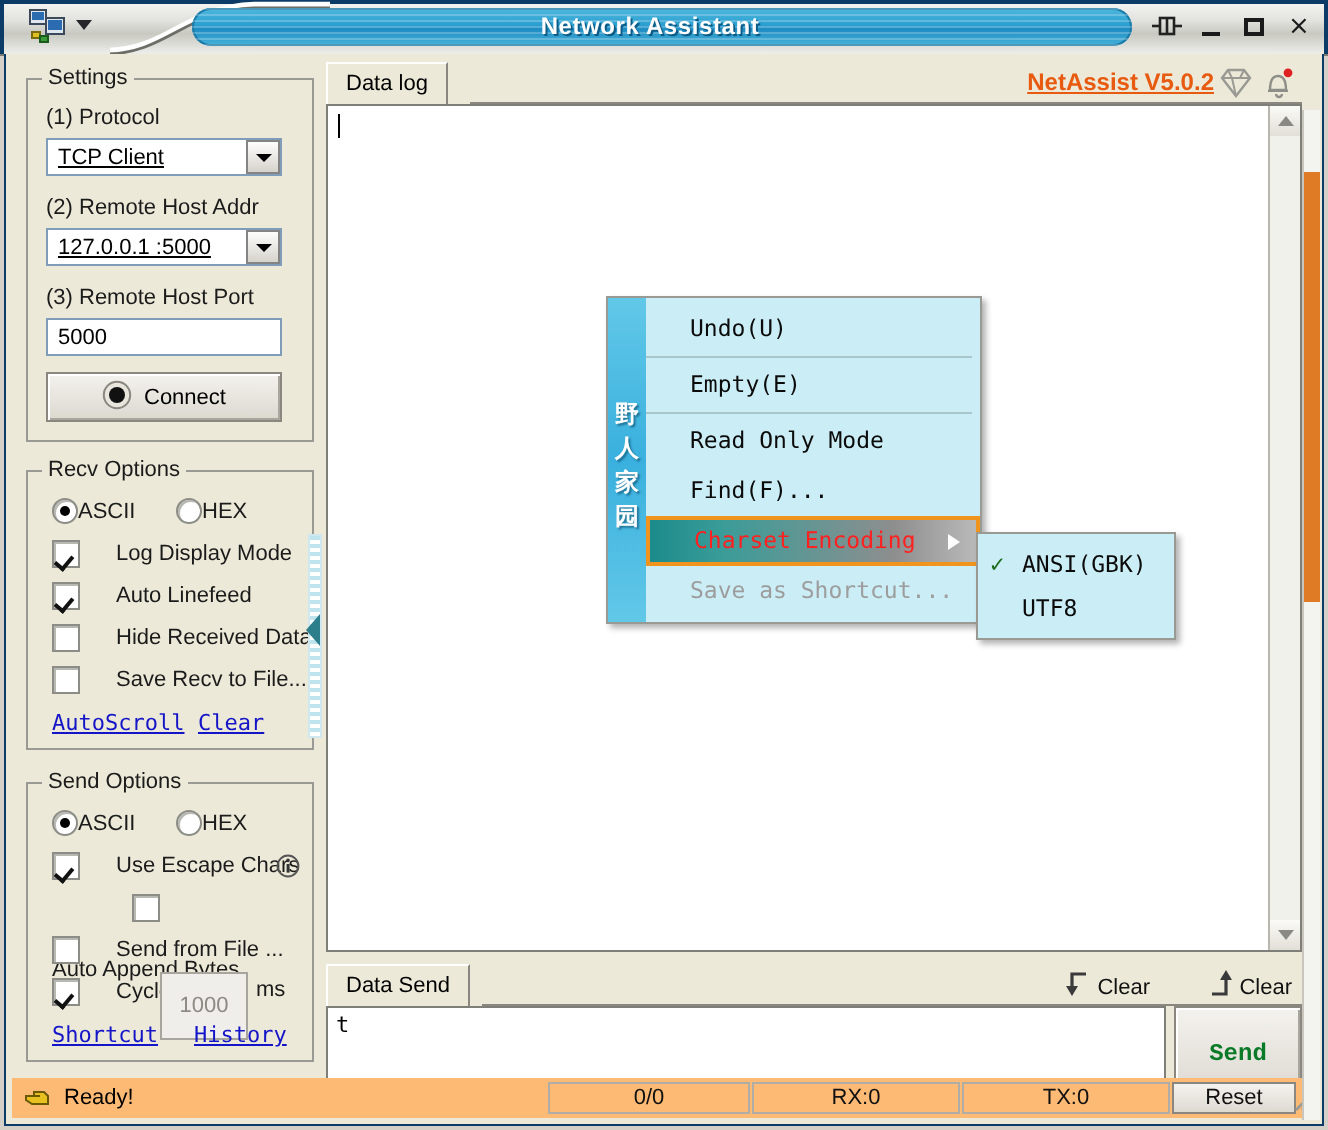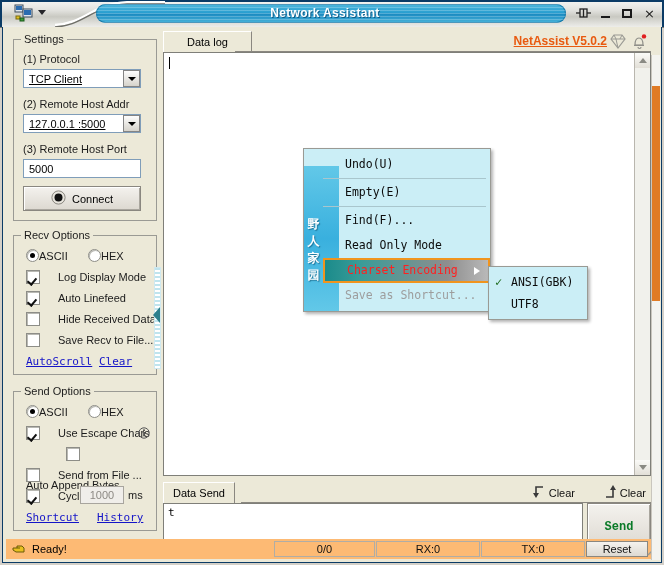--- a/index.html
+++ b/index.html
@@ -165,21 +165,21 @@
     border-right:7px solid #2d7f8c;
   }
 
   
   .rightcol{position:absolute;left:160px;top:4px;width:488px;height:505px;}
 
   .tabstrip{
     position:absolute;left:0;top:0;width:488px;height:21px;
   }
   .tab{
-    position:absolute;left:0;top:0;height:21px;padding:0 23px;
+    position:absolute;left:0;top:0;height:21px;padding:0 9px;
     background:#ece9d8;
     border-left:1px solid #ffffff;border-top:1px solid #ffffff;border-right:1px solid #8a8780;
     box-sizing:border-box;display:flex;align-items:center;font-size:11px;color:#000;
   }
   .tabline{
     position:absolute;left:72px;top:20px;width:416px;height:1px;background:#8a8780;
   }
   .brand{
     position:absolute;right:44px;top:3px;
     color:#e85a10;font-weight:bold;font-size:12px;text-decoration:underline;
@@ -276,21 +276,21 @@
   .ctxmenu{
     position:absolute;left:303px;top:148px;width:188px;
     background:#cbeef6;
     border:1px solid #9a9a94;
     box-shadow:2px 2px 3px rgba(0,0,0,.30);
     box-sizing:border-box;
     font-family:"DejaVu Sans Mono","Liberation Mono",monospace;
     z-index:40;
   }
   .ctx-gutter{
-    position:absolute;left:0;top:17px;width:35px;bottom:0;
+    position:absolute;left:0;top:0;width:19px;bottom:0;
     background:linear-gradient(180deg,#62c8e8 0%,#39b0de 50%,#62c8e8 100%);
   }
   .ctx-gutter .vtext{
     position:absolute;left:0;top:50px;width:19px;
     color:#ffffff;font-size:12px;line-height:17px;text-align:center;
     font-family:"DejaVu Sans",sans-serif;font-weight:bold;
     text-shadow:1px 1px 1px rgba(0,60,90,.55);
   }
   .ctx-items{position:relative;margin-left:19px;padding:3px 0 3px 0;}
   .ctx-item{
@@ -477,21 +477,21 @@
         </div>
         <div style="position:absolute;left:12px;top:76px;" class="cbx">
           <span class="box"></span>
           <span>Send from File ...</span>
         </div>
 
         <div style="position:absolute;left:12px;top:97px;" class="cbx on">
           <span class="box"></span>
           <span>Cycle</span>
         </div>
-        <div style="position:absolute;left:66px;top:94px;width:44px;height:18px;background:#f0eeea;border:1px solid #a8a59e;box-sizing:border-box;display:flex;align-items:center;justify-content:center;font-size:11px;color:#8d8a84;">1000</div>
+        <div style="position:absolute;left:66px;top:94px;width:44px;height:34px;background:#f0eeea;border:1px solid #a8a59e;box-sizing:border-box;display:flex;align-items:center;justify-content:center;font-size:11px;color:#8d8a84;">1000</div>
         <div class="lbl" style="position:absolute;left:114px;top:97px;">ms</div>
 
         <div class="lnk" style="position:absolute;left:12px;top:119px;">Shortcut</div>
         <div class="lnk" style="position:absolute;left:83px;top:119px;">History</div>
       </div>
     </div>
 
     <div class="splitter">
       <div class="grip"></div>
       <div class="arrow"></div>
@@ -587,22 +587,22 @@
 
   <div class="ctxmenu">
     <div class="ctx-gutter">
       <div class="vtext">野人家园</div>
     </div>
     <div class="ctx-items">
       <div class="ctx-item">Undo(U)</div>
       <div class="ctx-sep"></div>
       <div class="ctx-item">Empty(E)</div>
       <div class="ctx-sep"></div>
+      <div class="ctx-item">Read Only Mode</div>
       <div class="ctx-item">Find(F)...</div>
-      <div class="ctx-item">Read Only Mode</div>
       <div class="ctx-item hl">
         <span>Charset Encoding</span>
         <span class="sub-arrow"></span>
       </div>
       <div class="ctx-item disabled">Save as Shortcut...</div>
     </div>
   </div>
 
   <div class="ctx-sub">
     <div class="sitem">

